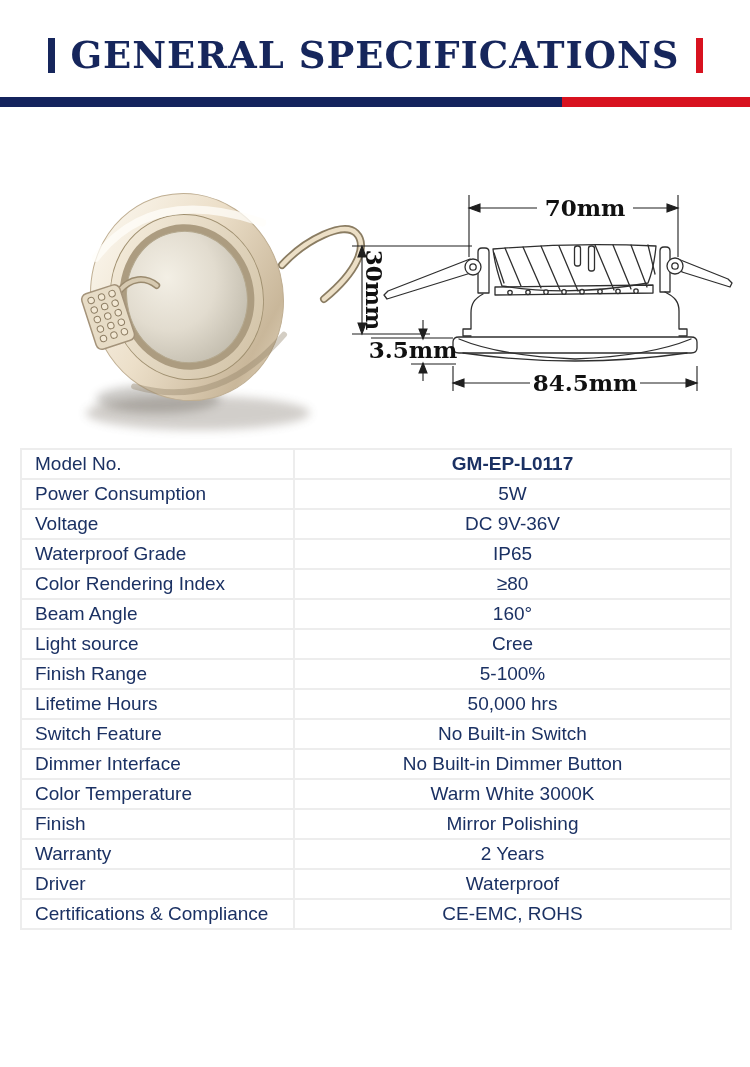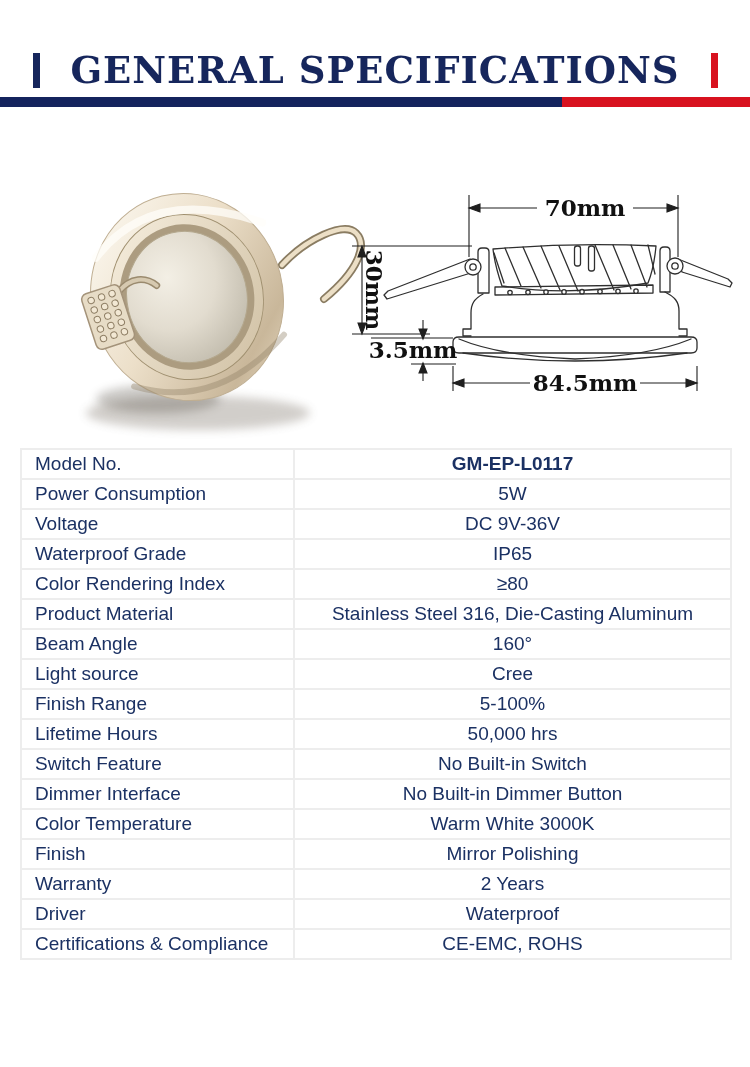--- a/index.html
+++ b/index.html
@@ -5,21 +5,21 @@
   html,body{margin:0;padding:0;background:#fff;}
   .page{position:relative;width:750px;height:1067px;background:#fff;overflow:hidden;
         font-family:"Liberation Sans",sans-serif;}
 
   
   .header{position:absolute;top:30px;left:0;width:750px;display:flex;
           align-items:center;justify-content:center;gap:13px;}
   .accent-bar{display:inline-block;width:7px;height:35px;}
   .accent-bar.navy{background:#16265c;}
   .accent-bar.red{background:#d8121f;}
-  .page-title{margin:18px;font-family:"DejaVu Serif",serif;font-weight:bold;
+  .page-title{margin:3px;font-family:"DejaVu Serif",serif;font-weight:bold;
               font-size:37px;color:#16265c;letter-spacing:1px;white-space:nowrap;}
 
   
   .divider{position:absolute;top:97px;left:0;width:750px;height:10px;display:flex;}
   .divider-navy{width:562px;height:100%;background:#14235d;}
   .divider-red{flex:1;height:100%;background:#d8121f;}
 
   
   .photo-svg{position:absolute;left:40px;top:145px;width:330px;height:300px;}
   .drawing-svg{position:absolute;left:348px;top:178px;width:392px;height:230px;}
@@ -192,24 +192,20 @@
         </tr>
         <tr>
           <td class="spec-label">Waterproof Grade</td>
           <td class="spec-value">IP65</td>
         </tr>
         <tr>
           <td class="spec-label">Color Rendering Index</td>
           <td class="spec-value">≥80</td>
         </tr>
         <tr>
-          <td class="spec-label">Product Material</td>
-          <td class="spec-value">Stainless Steel 316, Die-Casting Aluminum</td>
-        </tr>
-        <tr>
           <td class="spec-label">Beam Angle</td>
           <td class="spec-value">160°</td>
         </tr>
         <tr>
           <td class="spec-label">Light source</td>
           <td class="spec-value">Cree</td>
         </tr>
         <tr>
           <td class="spec-label">Finish Range</td>
           <td class="spec-value">5-100%</td>

